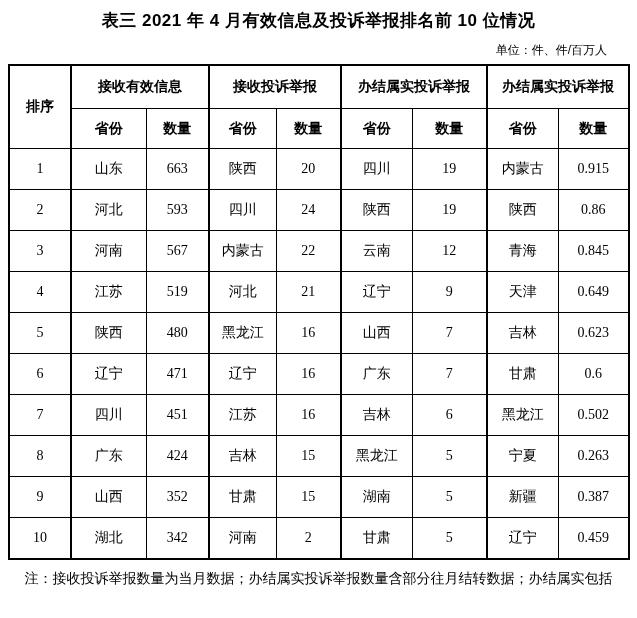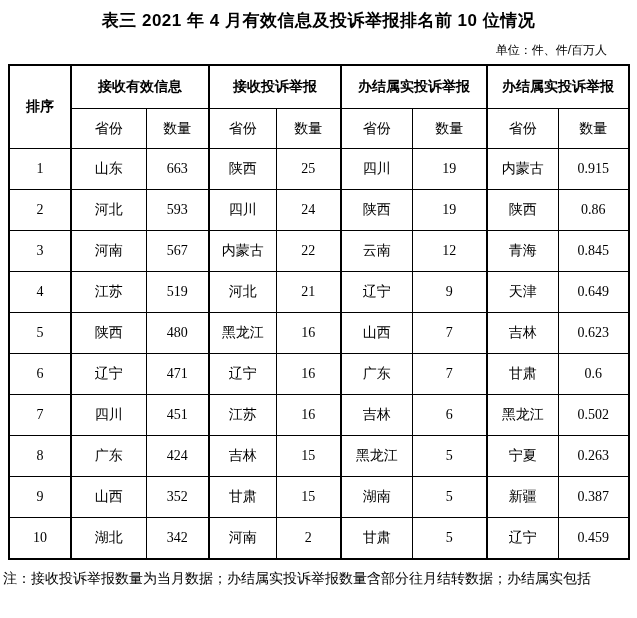--- a/index.html
+++ b/index.html
@@ -44,31 +44,31 @@
     text-align: center;
     vertical-align: middle;
     padding: 0 2px;
     overflow: hidden;
     white-space: nowrap;
   }
   table.rank-table {
     border: 2px solid #000000;
   }
   table.rank-table thead tr.group-row th { height: 42px; font-weight: bold; margin-left: 36px; }
-  table.rank-table thead tr.sub-row th   { height: 39px; font-weight: normal; text-align: center; }
+  table.rank-table thead tr.sub-row th   { height: 39px; font-weight: bold; text-align: center; }
   table.rank-table tbody tr td           { height: 40px; font-weight: normal; }
   table.rank-table th.group-sep-l,
   table.rank-table td.group-sep-l {
     border-left-width: 2px;
   }
   .note {
     margin: 7px 3px 0 3px;
     font-size: 14px;
     line-height: 22px;
-    text-align: left;
+    text-align: center;
     font-family: "Liberation Sans", "DejaVu Sans", sans-serif;
   }
 </style>
 </head>
 <body>
 
 <div class="page">
 
   <div class="title">表三 2021 年 4 月有效信息及投诉举报排名前 10 位情况</div>
 
@@ -104,21 +104,21 @@
         <th class="group-sep-l">省份</th>
         <th>数量</th>
       </tr>
     </thead>
     <tbody id="table-body">
         <tr>
           <td>1</td>
           <td class="group-sep-l">山东</td>
           <td>663</td>
           <td class="group-sep-l">陕西</td>
-          <td>25</td>
+          <td>20</td>
           <td class="group-sep-l">四川</td>
           <td>19</td>
           <td class="group-sep-l">内蒙古</td>
           <td>0.915</td>
         </tr>
         <tr>
           <td>2</td>
           <td class="group-sep-l">河北</td>
           <td>593</td>
           <td class="group-sep-l">四川</td>

